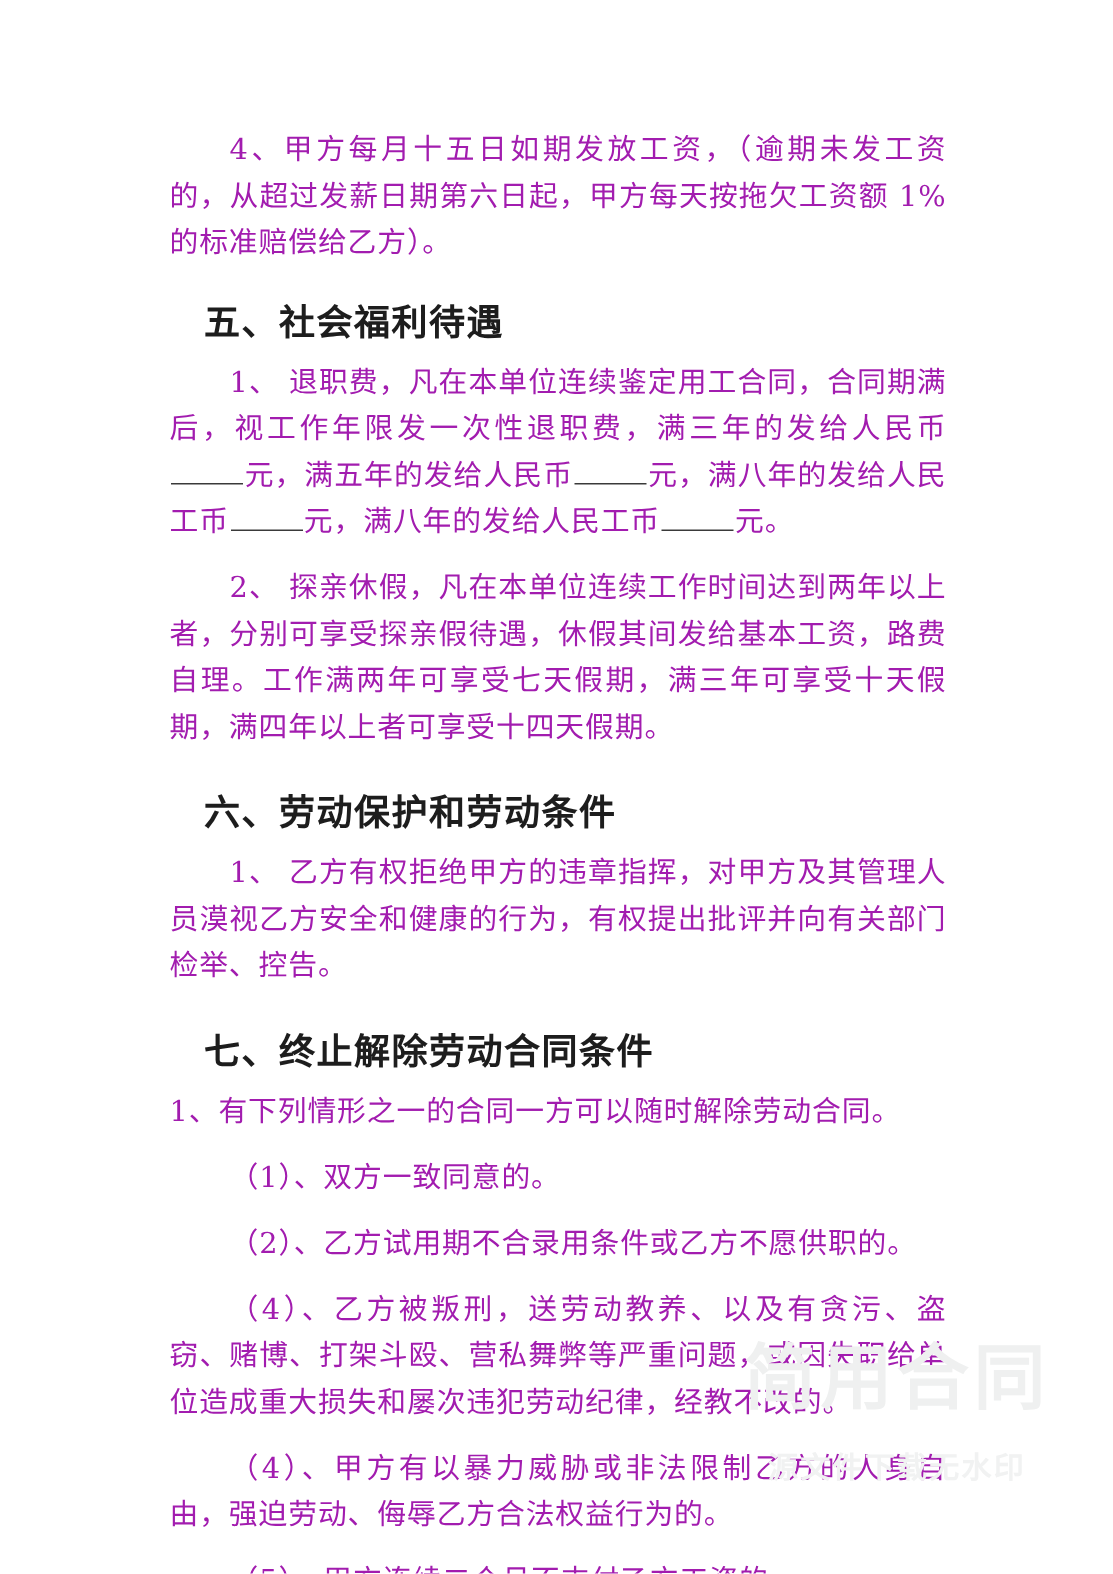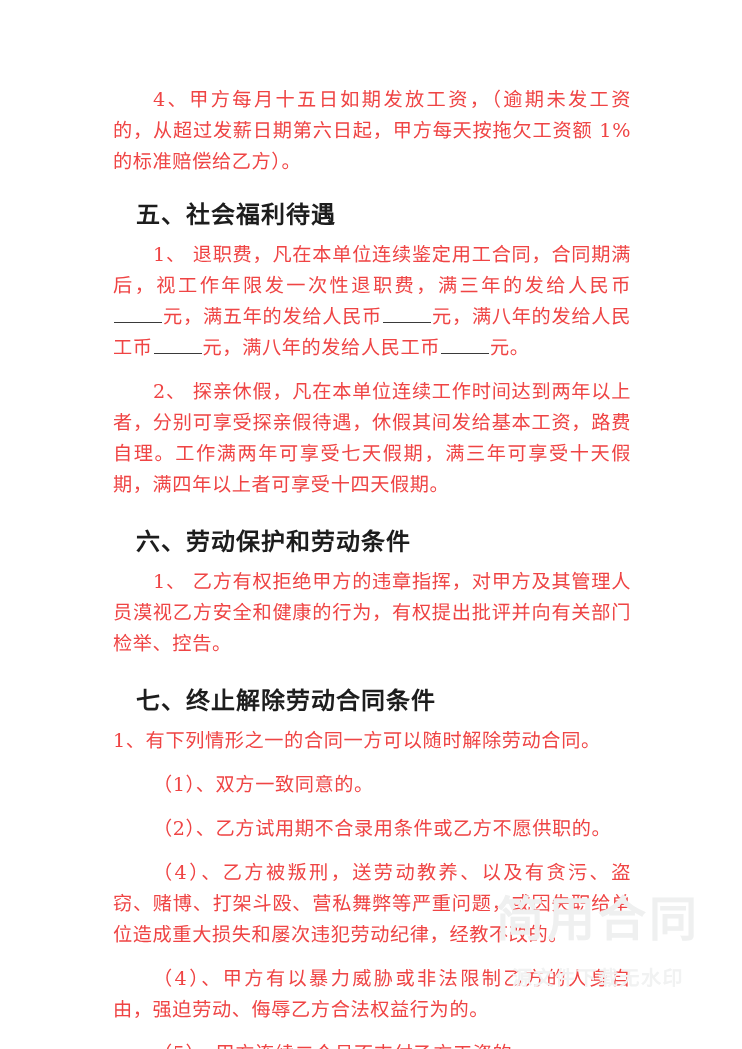--- a/index.html
+++ b/index.html
@@ -35,21 +35,21 @@
   }
 
   
   .para {
     font-size: 19.2px;
     line-height: 31px;
     text-align: justify;
     text-justify: inter-ideograph;
     letter-spacing: 0.6px;
     margin: 0 0 8px 0;
-    color: #ef4444;
+    color: #a21caf;
     font-family: "DejaVu Serif", "Liberation Serif", serif;
   }
   .para.indent2 { text-indent: 40px; }
   .para.indent1 { text-indent: 0px; }
 
   .heading {
     font-size: 24px;
     line-height: 31px;
     font-weight: bold;
     letter-spacing: 1px;

